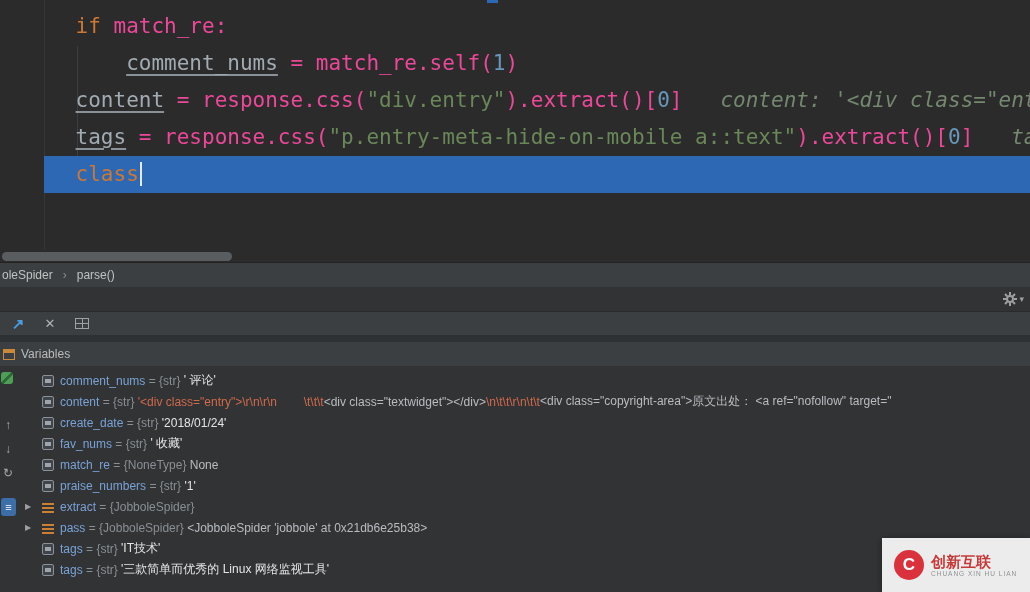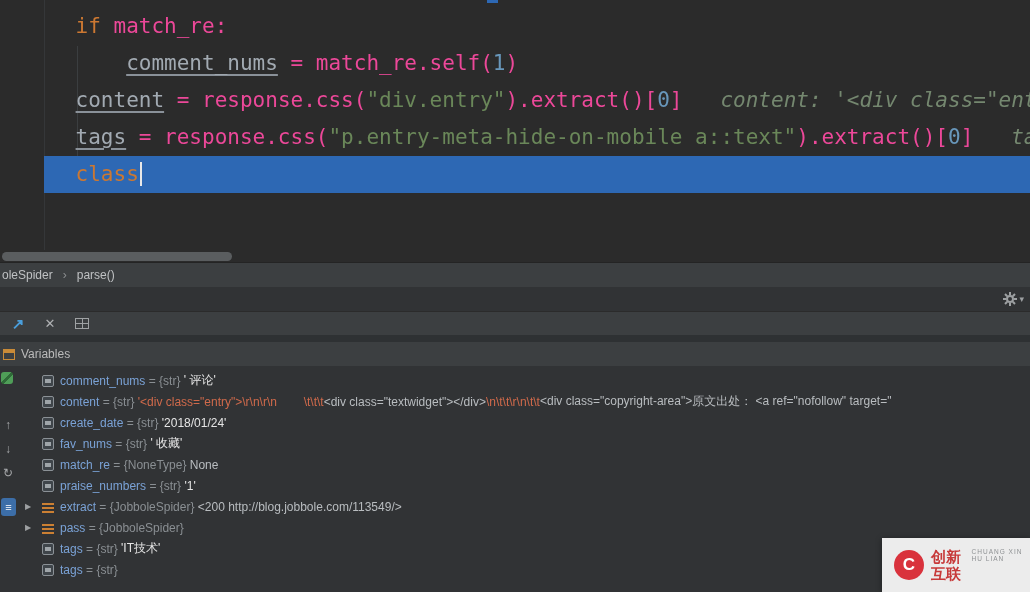--- a/index.html
+++ b/index.html
@@ -75,21 +75,21 @@
   .vsep, .vtype { color:#8a8f93; }
   .v-sval { color:#e5e5e5; }
   .v-plain { color:#b9bdc0; }
   .v-esc { color:#d06a4b; }
 
   
   .watermark { position:absolute; right:0; bottom:0; width:148px; height:54px; background:#ececec;
                display:flex; align-items:center; gap:7px; padding-left:12px; box-shadow:0 1px 6px rgba(0,0,0,0.4); }
   .wm-logo { flex:none; width:30px; height:30px; border-radius:50%; background:#d9323c; color:#ffffff;
              font-weight:bold; font-size:17px; display:flex; align-items:center; justify-content:center; }
-  .wm-text { display:flex; }
+  .wm-text { display:flex; flex-direction:column; }
   .wm-brand { color:#c73a3a; font-weight:bold; font-size:15px; line-height:17px; font-style:normal; }
   .wm-tagline { color:#8f9294; font-size:6.5px; letter-spacing:1px; font-style:normal; }
 </style>
 </head>
 <body>
 
 <div class="stage">
 
   <div class="editor">
     <div class="gutter-sep"></div>
@@ -152,24 +152,24 @@
       <span class="strip-icon si-refresh">↻</span>
       <span class="strip-icon si-blue">≡</span>
     </div>
     <div class="varlist">
         <div class="var-row"><span class="twisty"></span><span class="vicon variable"></span><span class="vname">comment_nums</span><span class="vsep"> = </span><span class="vtype">{str} </span><span class="v-sval">' 评论'</span></div>
         <div class="var-row"><span class="twisty"></span><span class="vicon variable"></span><span class="vname">content</span><span class="vsep"> = </span><span class="vtype">{str} </span><span class="v-esc">'&lt;div class="entry"&gt;\r\n\r\n</span><span class="v-plain">        </span><span class="v-esc">\t\t\t</span><span class="v-plain">&lt;div class="textwidget"&gt;&lt;/div&gt;</span><span class="v-esc">\n\t\t\r\n\t\t</span><span class="v-plain">&lt;div class="copyright-area"&gt;原文出处： &lt;a ref="nofollow" target="</span></div>
         <div class="var-row"><span class="twisty"></span><span class="vicon variable"></span><span class="vname">create_date</span><span class="vsep"> = </span><span class="vtype">{str} </span><span class="v-sval">'2018/01/24'</span></div>
         <div class="var-row"><span class="twisty"></span><span class="vicon variable"></span><span class="vname">fav_nums</span><span class="vsep"> = </span><span class="vtype">{str} </span><span class="v-sval">' 收藏'</span></div>
         <div class="var-row"><span class="twisty"></span><span class="vicon variable"></span><span class="vname">match_re</span><span class="vsep"> = </span><span class="vtype">{NoneType} </span><span class="v-plain">None</span></div>
         <div class="var-row"><span class="twisty"></span><span class="vicon variable"></span><span class="vname">praise_numbers</span><span class="vsep"> = </span><span class="vtype">{str} </span><span class="v-sval">'1'</span></div>
-        <div class="var-row"><span class="twisty">▶</span><span class="vicon object"></span><span class="vname">extract</span><span class="vsep"> = </span><span class="vtype">{JobboleSpider} </span><span class="v-plain">&lt;200 http://blog.jobbole.com/113549/&gt;</span></div>
-        <div class="var-row"><span class="twisty">▶</span><span class="vicon object"></span><span class="vname">pass</span><span class="vsep"> = </span><span class="vtype">{JobboleSpider} </span></div>
+        <div class="var-row"><span class="twisty">▶</span><span class="vicon object"></span><span class="vname">extract</span><span class="vsep"> = </span><span class="vtype">{JobboleSpider} </span></div>
+        <div class="var-row"><span class="twisty">▶</span><span class="vicon object"></span><span class="vname">pass</span><span class="vsep"> = </span><span class="vtype">{JobboleSpider} </span><span class="v-plain">&lt;JobboleSpider 'jobbole' at 0x21db6e25b38&gt;</span></div>
         <div class="var-row"><span class="twisty"></span><span class="vicon variable"></span><span class="vname">tags</span><span class="vsep"> = </span><span class="vtype">{str} </span><span class="v-sval">'IT技术'</span></div>
-        <div class="var-row"><span class="twisty"></span><span class="vicon variable"></span><span class="vname">tags</span><span class="vsep"> = </span><span class="vtype">{str} </span></div>
+        <div class="var-row"><span class="twisty"></span><span class="vicon variable"></span><span class="vname">tags</span><span class="vsep"> = </span><span class="vtype">{str} </span><span class="v-sval">'三款简单而优秀的 Linux 网络监视工具'</span></div>
       </div>
   </div>
 
   <div class="watermark">
     <span class="wm-logo">C</span>
     <span class="wm-text">
       <i class="wm-brand">创新互联</i>
       <i class="wm-tagline">CHUANG XIN HU LIAN</i>
     </span>
   </div>

